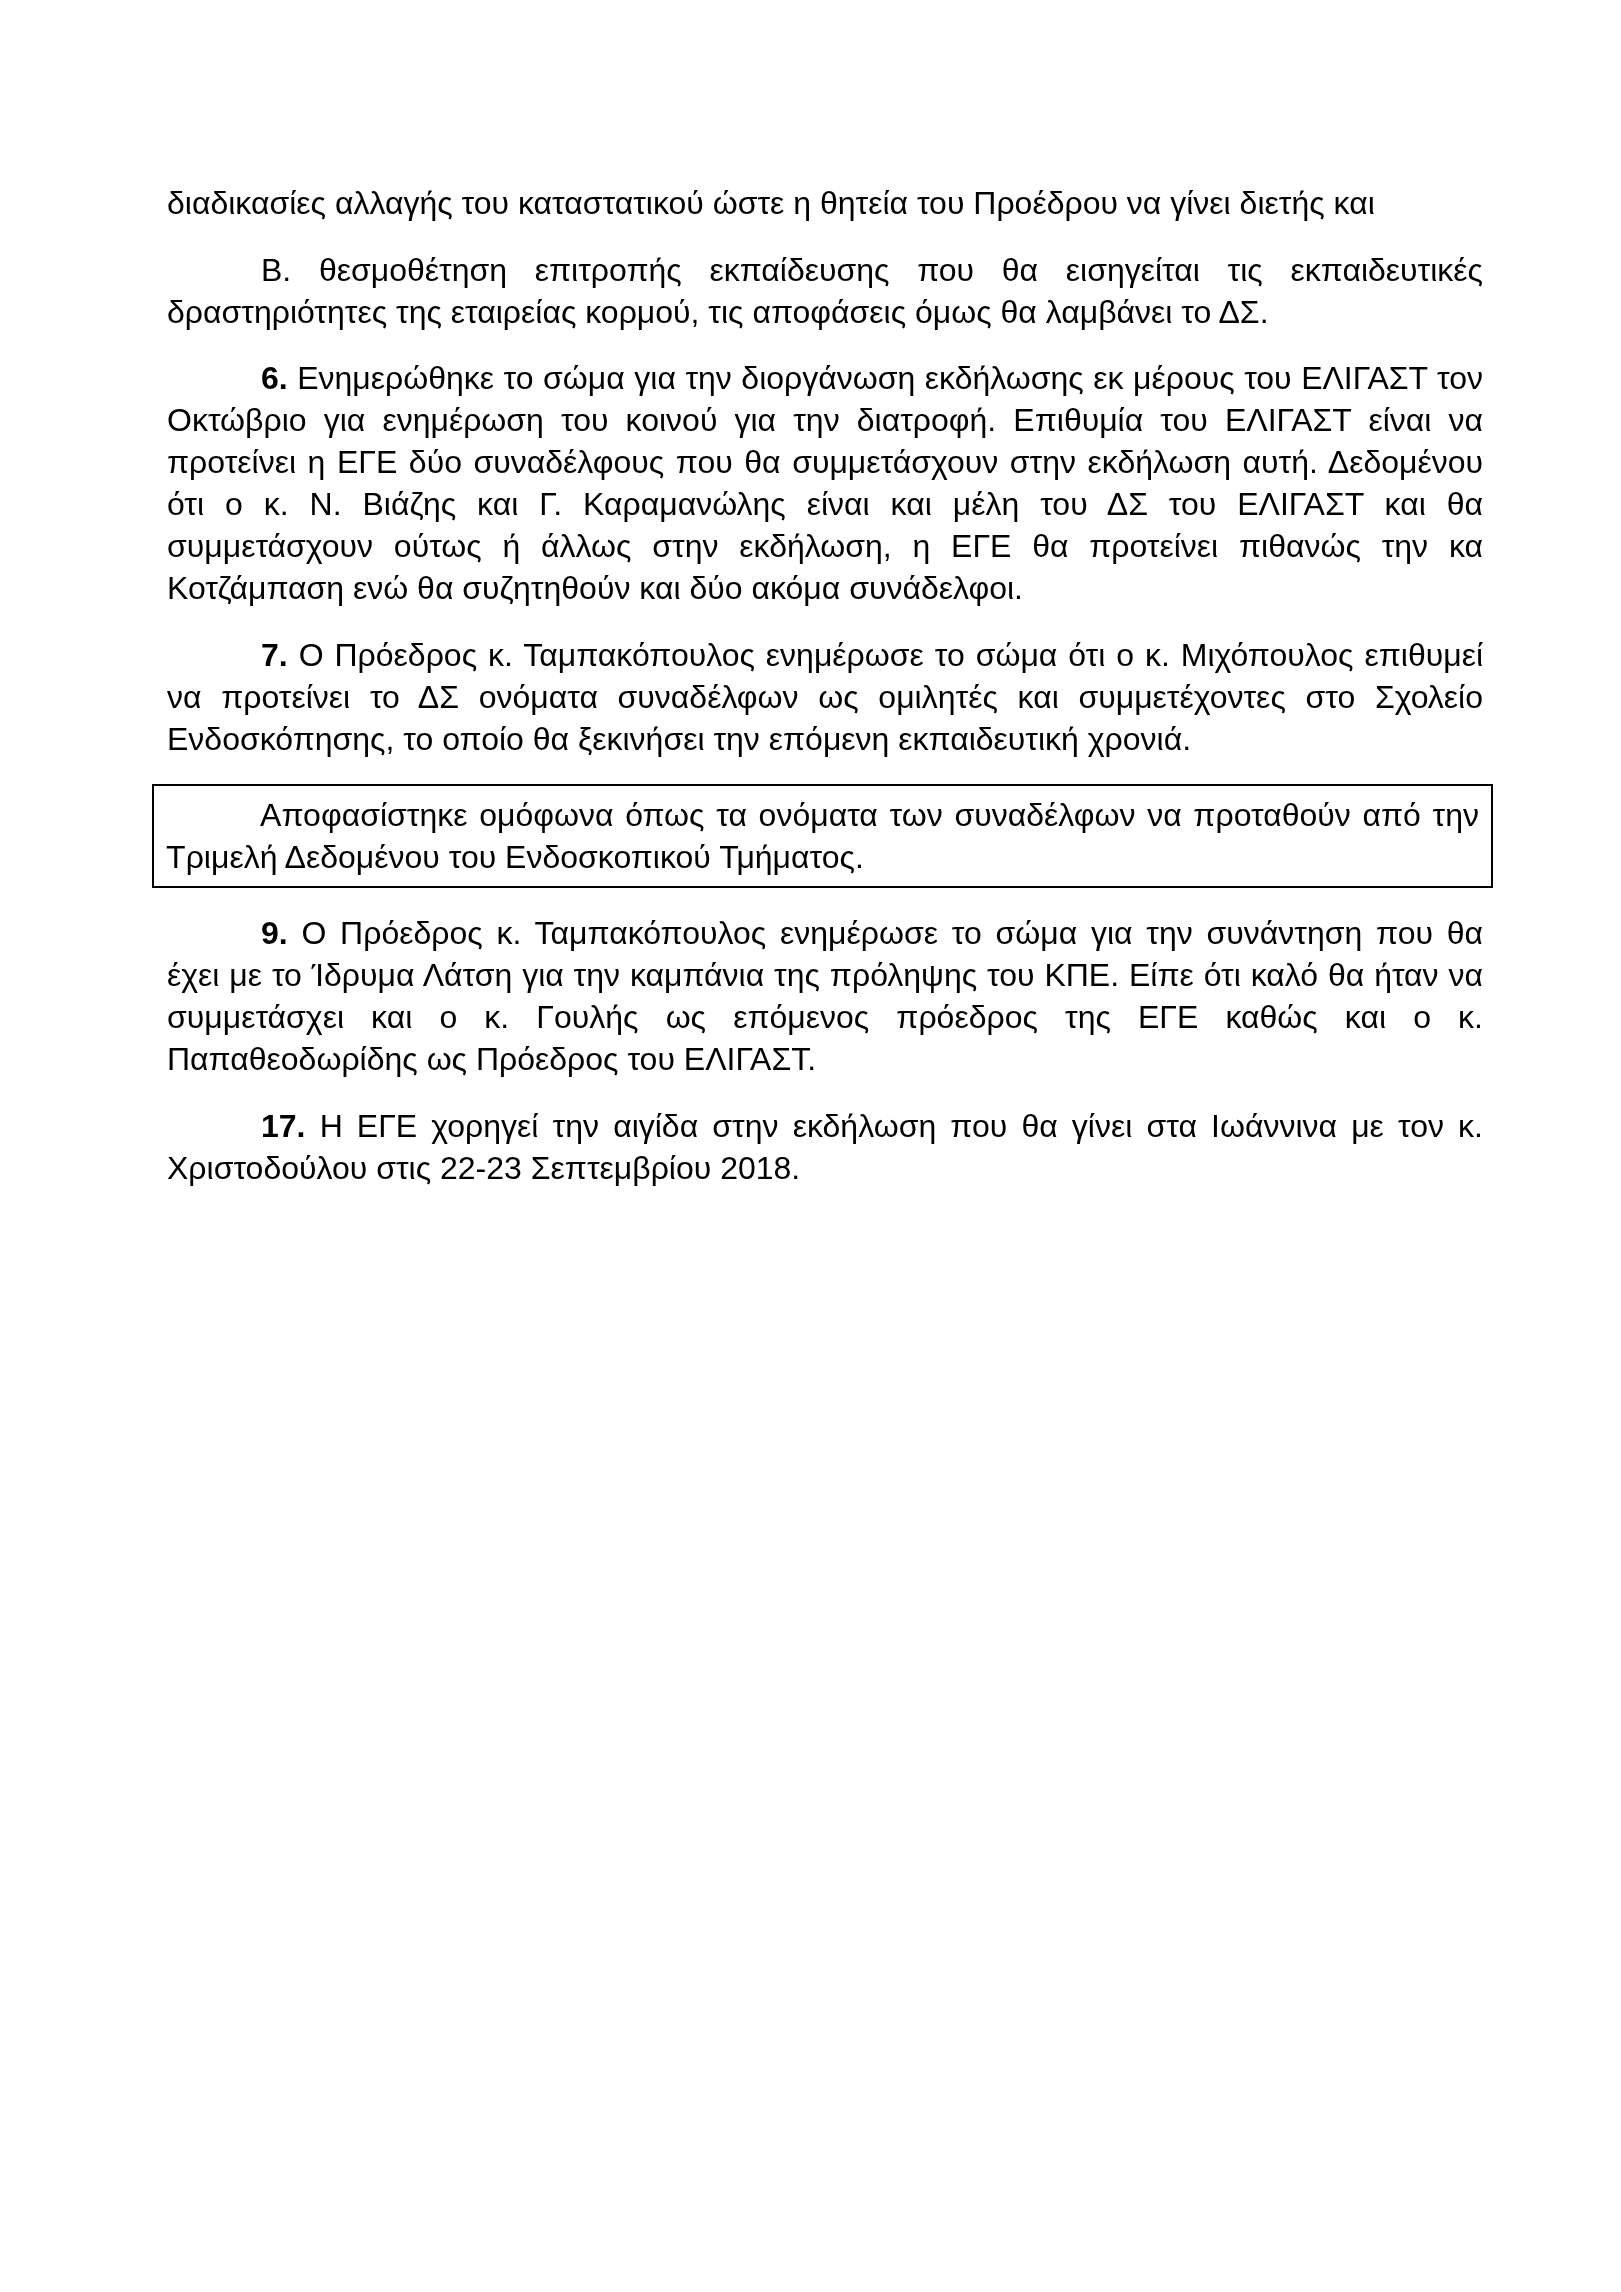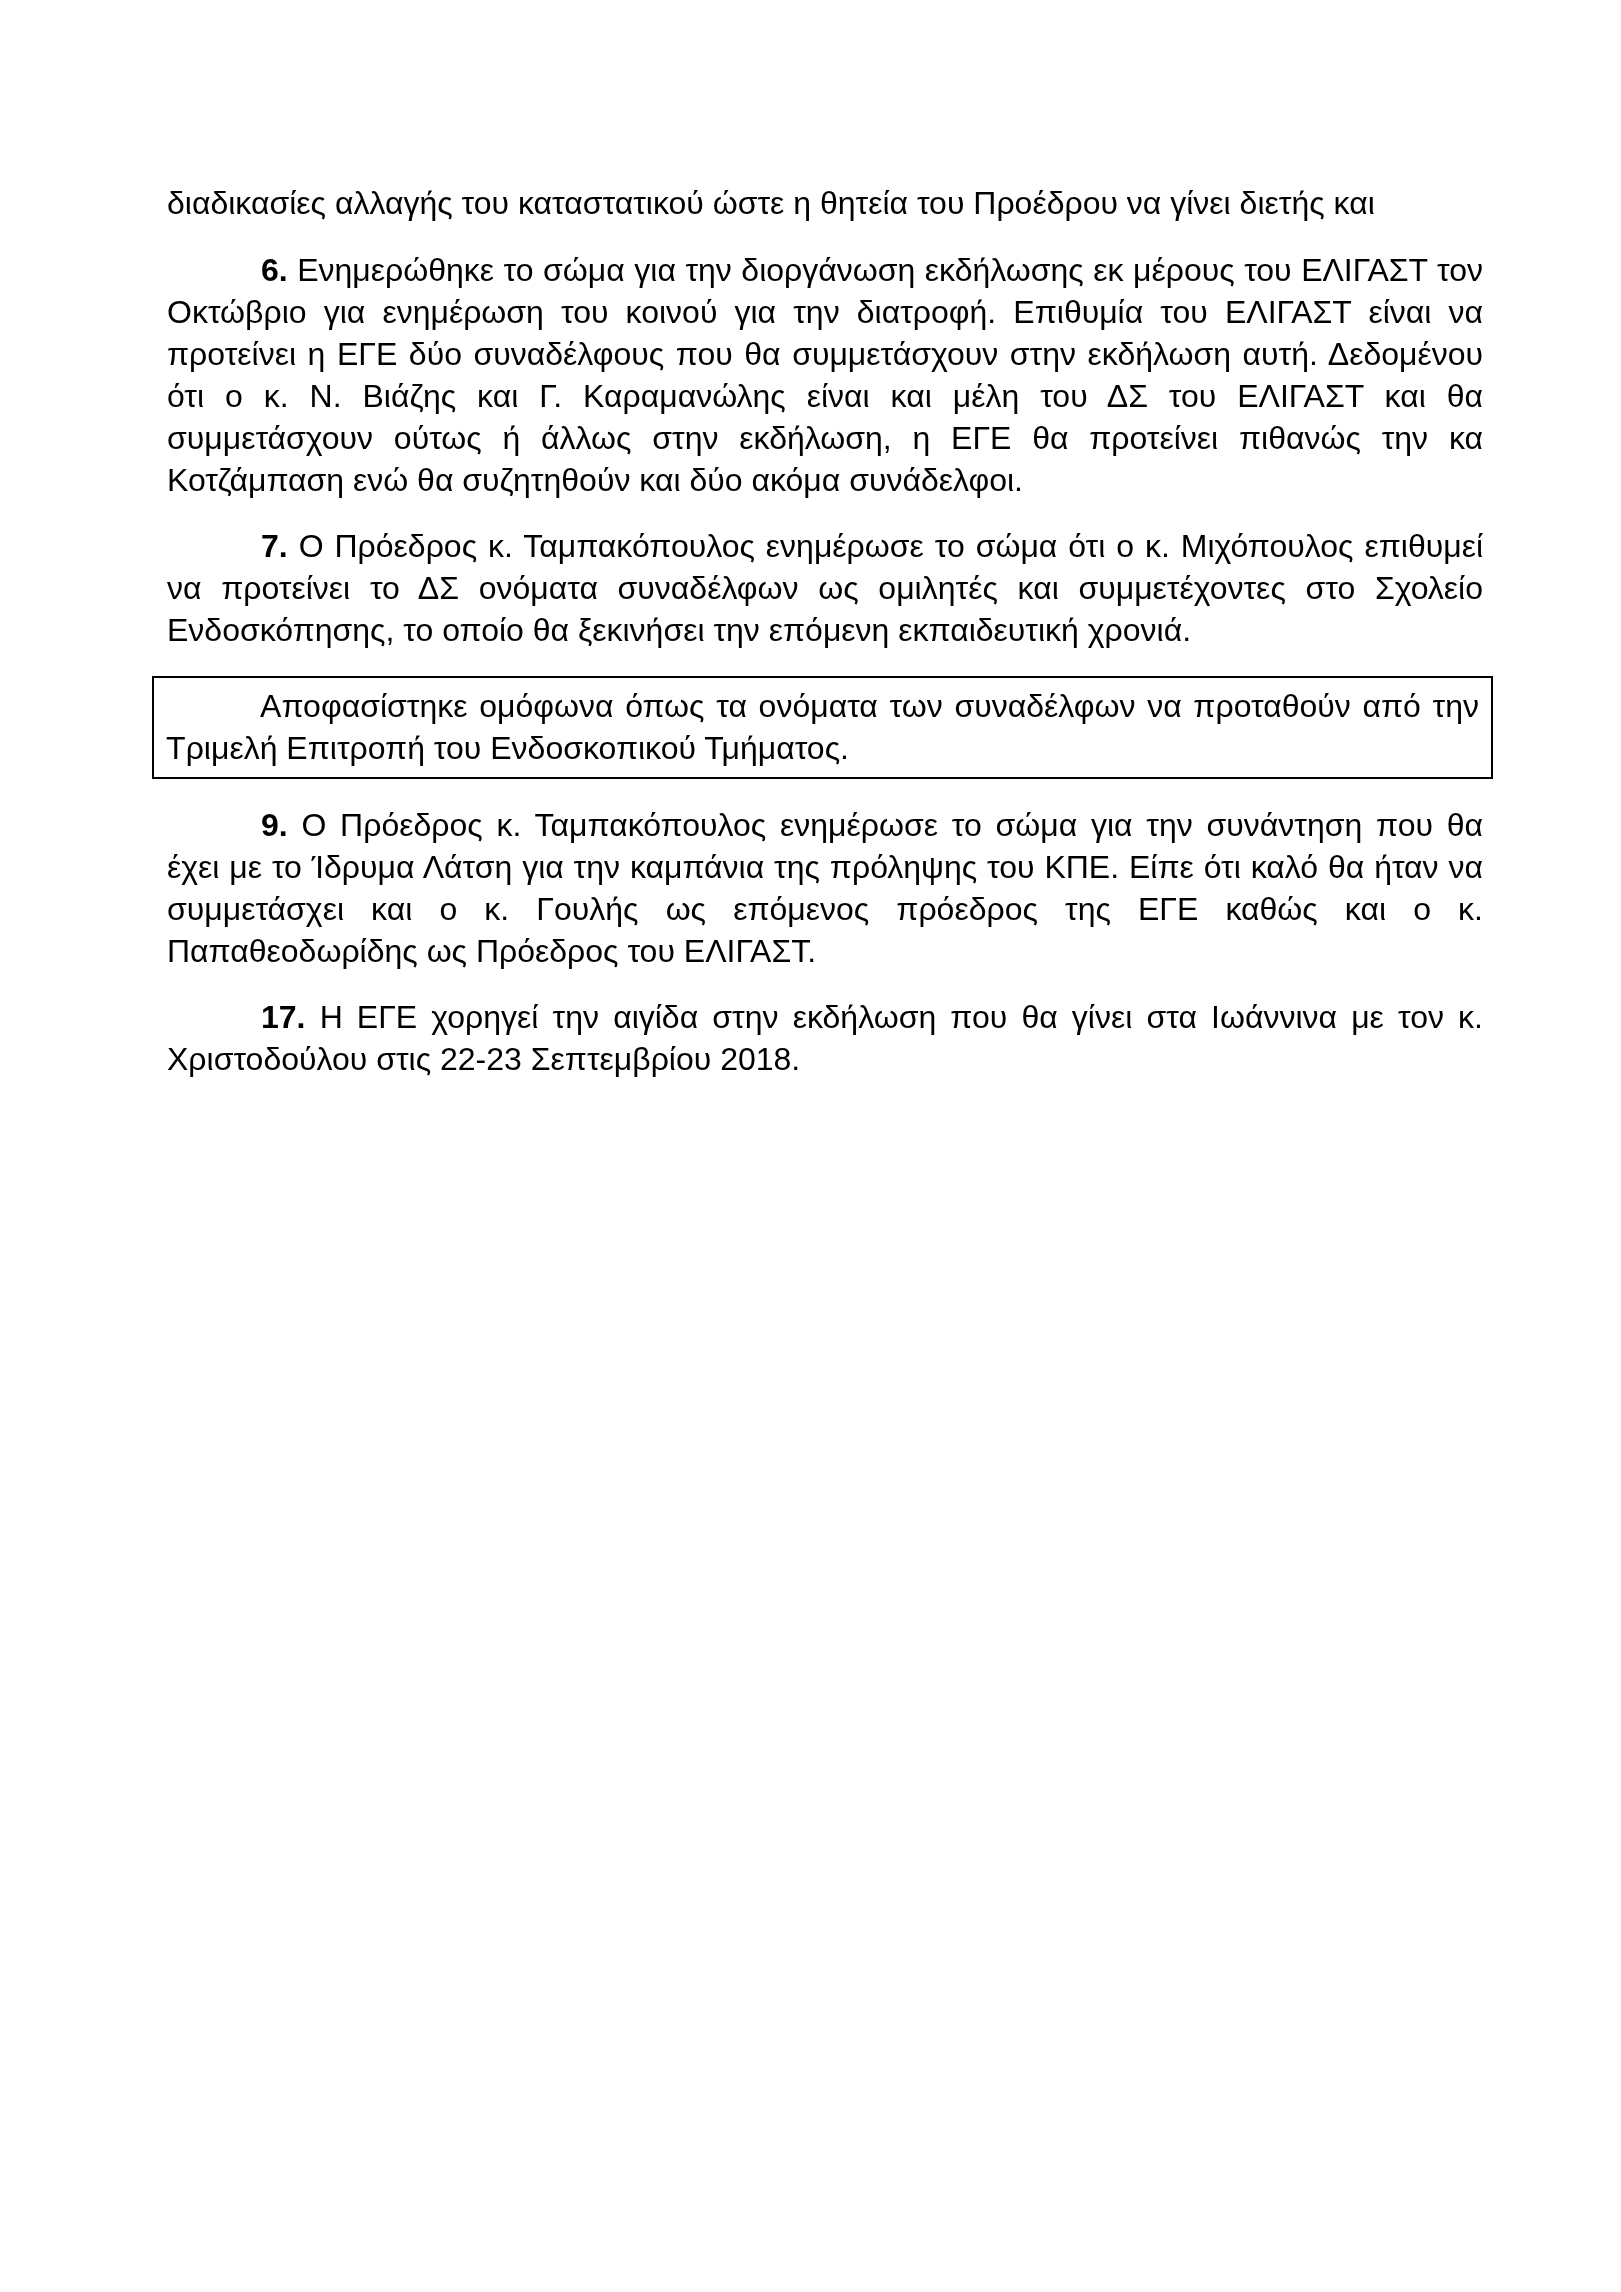--- a/index.html
+++ b/index.html
@@ -47,21 +47,22 @@
     font-size: 28px;
     line-height: 35px;
   }
 </style>
 </head>
 <body>
 
 <div class="page">
   <div class="content">
       <p class="para plain"><span>διαδικασίες αλλαγής του καταστατικού ώστε η θητεία του Προέδρου να γίνει διετής και</span></p>
+      <p class="para plain indent"><span>Β. θεσμοθέτηση επιτροπής εκπαίδευσης που θα εισηγείται τις εκπαιδευτικές δραστηριότητες της εταιρείας κορμού, τις αποφάσεις όμως θα λαμβάνει το ΔΣ.</span></p>
       <p class="para plain indent"><span class="num">6.</span> <span>Ενημερώθηκε το σώμα για την διοργάνωση εκδήλωσης εκ μέρους του ΕΛΙΓΑΣΤ τον Οκτώβριο για ενημέρωση του κοινού για την διατροφή. Επιθυμία του ΕΛΙΓΑΣΤ είναι να προτείνει η ΕΓΕ δύο συναδέλφους που θα συμμετάσχουν στην εκδήλωση αυτή. Δεδομένου ότι ο κ. Ν. Βιάζης και Γ. Καραμανώλης είναι και μέλη του ΔΣ του ΕΛΙΓΑΣΤ και θα συμμετάσχουν ούτως ή άλλως στην εκδήλωση, η ΕΓΕ θα προτείνει πιθανώς την κα Κοτζάμπαση ενώ θα συζητηθούν και δύο ακόμα συνάδελφοι.</span></p>
       <p class="para plain indent"><span class="num">7.</span> <span>Ο Πρόεδρος κ. Ταμπακόπουλος ενημέρωσε το σώμα ότι ο κ. Μιχόπουλος επιθυμεί να προτείνει το ΔΣ ονόματα συναδέλφων ως ομιλητές και συμμετέχοντες στο Σχολείο Ενδοσκόπησης, το οποίο θα ξεκινήσει την επόμενη εκπαιδευτική χρονιά.</span></p>
-      <p class="para boxed indent"><span>Αποφασίστηκε ομόφωνα όπως τα ονόματα των συναδέλφων να προταθούν από την Τριμελή Επιτροπή του Ενδοσκοπικού Τμήματος.</span></p>
+      <p class="para boxed indent"><span>Αποφασίστηκε ομόφωνα όπως τα ονόματα των συναδέλφων να προταθούν από την Τριμελή Δεδομένου του Ενδοσκοπικού Τμήματος.</span></p>
       <p class="para plain indent"><span class="num">9.</span> <span>Ο Πρόεδρος κ. Ταμπακόπουλος ενημέρωσε το σώμα για την συνάντηση που θα έχει με το Ίδρυμα Λάτση για την καμπάνια της πρόληψης του ΚΠΕ. Είπε ότι καλό θα ήταν να συμμετάσχει και ο κ. Γουλής ως επόμενος πρόεδρος της ΕΓΕ καθώς και ο κ. Παπαθεοδωρίδης ως Πρόεδρος του ΕΛΙΓΑΣΤ.</span></p>
       <p class="para plain indent"><span class="num">17.</span> <span>Η ΕΓΕ χορηγεί την αιγίδα στην εκδήλωση που θα γίνει στα Ιωάννινα με τον κ. Χριστοδούλου στις 22-23 Σεπτεμβρίου 2018.</span></p>
     </div>
   <div class="page-number">2</div>
 </div>
 
 
 </body></html>

